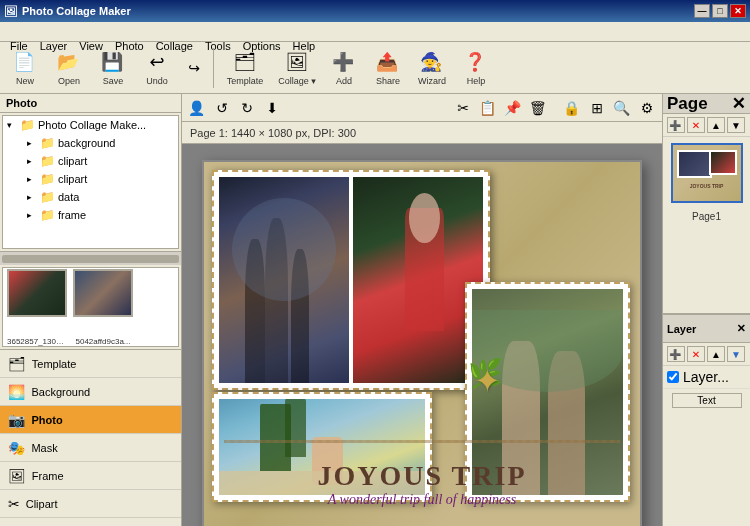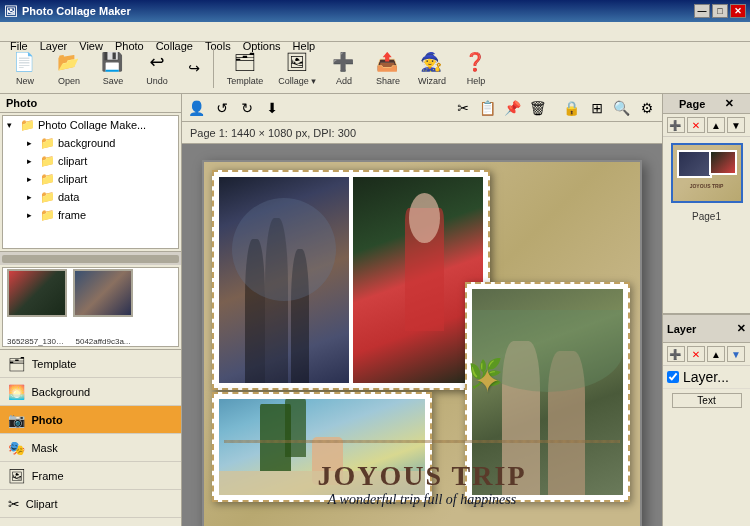--- a/index.html
+++ b/index.html
@@ -246,21 +246,21 @@
     }
     .collage-title {
       font-size: 28px;
       font-weight: bold;
       color: #5a3a2a;
       font-family: Georgia, serif;
       letter-spacing: 2px;
     }
     .collage-subtitle {
       font-size: 14px;
-      color: #0f172a;
+      color: #701a75;
       font-family: Georgia, serif;
       font-style: italic;
     }
 
     
     .starfish {
       position: absolute;
       font-size: 32px;
       color: #c8a848;
       text-shadow: 1px 1px 2px rgba(0,0,0,0.3);
@@ -277,22 +277,22 @@
     #page-panel {
       height: 220px;
       border-bottom: 1px solid #aca899;
     }
     #page-panel-header {
       height: 20px;
       background: #d8d4c8;
       display: flex;
       align-items: center;
       justify-content: space-between;
-      padding: 0 16px;
-      font-size: 11px;
+      padding: 0 4px;
+      font-size: 17px;
       font-weight: bold;
       border-bottom: 1px solid #aca899;
     }
     #page-panel-toolbar {
       display: flex;
       align-items: center;
       padding: 3px 4px;
       gap: 2px;
       background: #ece9d8;
       border-bottom: 1px solid #d0ccc0;

